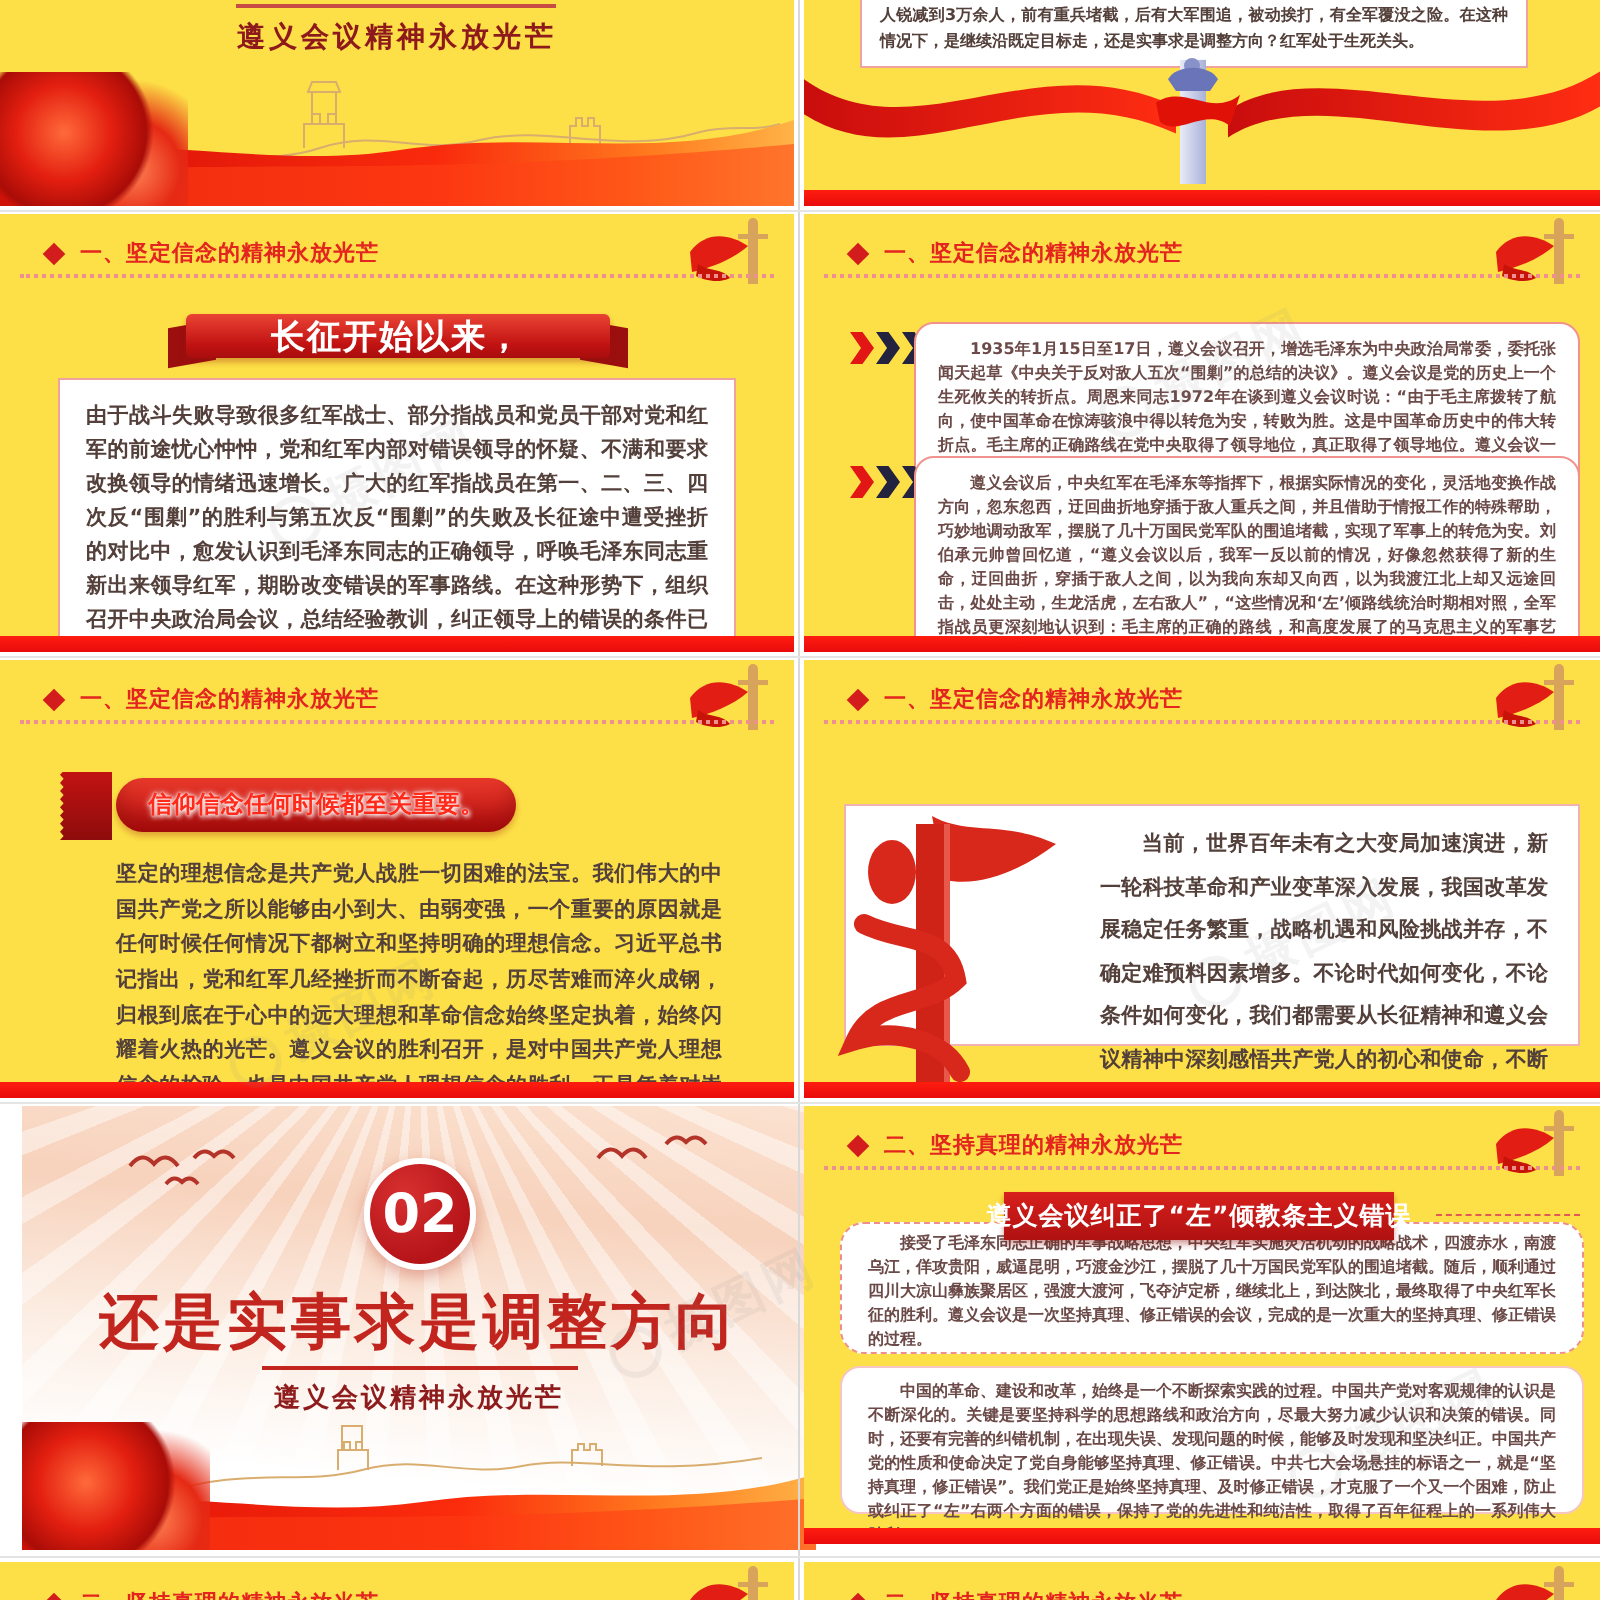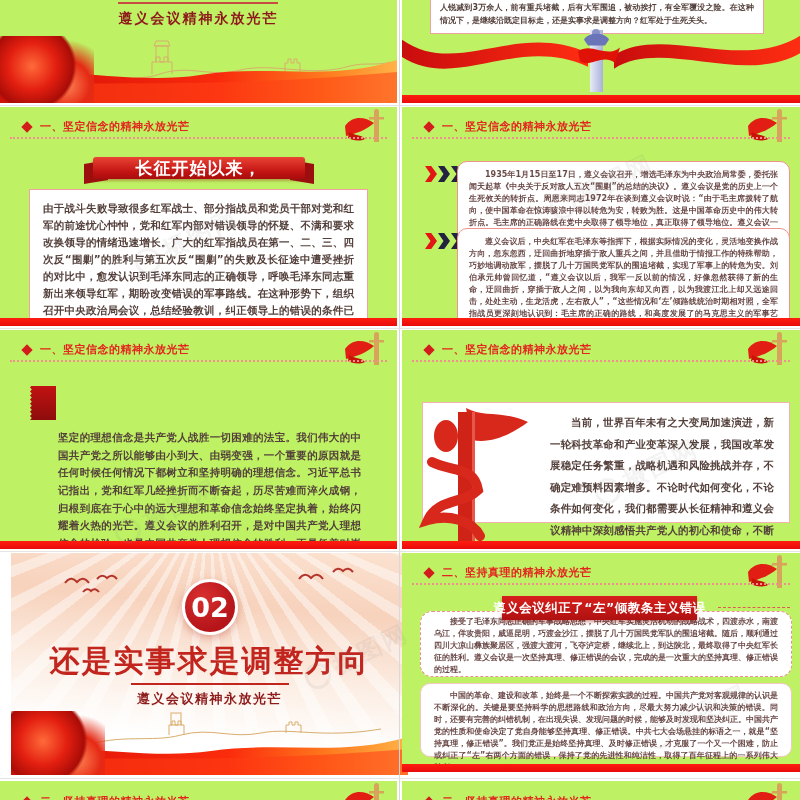--- a/index.html
+++ b/index.html
@@ -1,20 +1,20 @@
 <!DOCTYPE html>
 <html><head>
 <meta charset="utf-8">
 <style>
   html,body{margin:0;padding:0;background:#fff;}
   #canvas{position:relative;width:800px;height:800px;overflow:hidden;background:#fff;
           font-family:"DejaVu Sans","Liberation Sans",sans-serif;}
   .gutter-v{position:absolute;top:0;bottom:0;width:1px;background:#d9d9d9;}
   .gutter-h{position:absolute;left:0;right:0;height:1px;background:#e4e4e4;}
-  .slide{position:absolute;background:#bef264;overflow:hidden;}
+  .slide{position:absolute;background:#fde047;overflow:hidden;}
   
   .hdr-diamond{position:absolute;left:23px;top:16px;width:8px;height:8px;background:#d31c1c;transform:rotate(45deg);}
   .hdr-text{position:absolute;left:40px;top:12px;font-size:11px;font-weight:bold;color:#e3241f;letter-spacing:.5px;white-space:nowrap;}
   .flag-slot{position:absolute;right:6px;top:1px;width:50px;height:36px;}
   .dotline{position:absolute;left:10px;right:10px;top:30px;border-top:2px dotted #ee9090;height:0;}
   .footbar{position:absolute;left:0;right:0;bottom:0;height:8px;background:linear-gradient(180deg,#ff1d10,#e80b0b);}
   
   .bodytext{color:#54403b;text-align:justify;font-weight:bold;}
   
   .t-redline{position:absolute;left:118px;top:2px;width:160px;height:2px;background:#c84a44;}
@@ -199,20 +199,21 @@
     <span class="flag-slot"><svg viewBox="0 0 50 36" width="50" height="36">
           <rect x="33" y="4" width="5" height="30" fill="#d8a45c"></rect>
           <rect x="28" y="9" width="15" height="2.5" fill="#d8a45c"></rect>
           <circle cx="35.5" cy="3.5" r="2.5" fill="#d8a45c"></circle>
           <path d="M4,18 C12,7 24,9 33,15 C25,22 14,26 5,28 Z" fill="#e21e14"></path>
           <path d="M8,24 C14,28 20,26 24,31 C18,34 11,32 7,30 Z" fill="#c81309"></path>
         </svg></span>
     <div class="dotline"></div>
     <div class="banner2">
       <span class="zig"></span>
+      <span class="capsule">信仰信念任何时候都至关重要。</span>
     </div>
     <div class="bodytext" style="position:absolute;left:58px;right:36px;top:99px;font-size:10.5px;line-height:1.68;">坚定的理想信念是共产党人战胜一切困难的法宝。我们伟大的中国共产党之所以能够由小到大、由弱变强，一个重要的原因就是任何时候任何情况下都树立和坚持明确的理想信念。习近平总书记指出，党和红军几经挫折而不断奋起，历尽苦难而淬火成钢，归根到底在于心中的远大理想和革命信念始终坚定执着，始终闪耀着火热的光芒。遵义会议的胜利召开，是对中国共产党人理想信念的检验，也是中国共产党人理想信念的胜利。正是凭着对崇高革命理想的矢志坚守，党中央和红军才得以转危为安，中国革命才得以化险为夷。</div>
     <div class="footbar"></div>
   </div>
 
   <div class="slide" style="left:402px;top:330px;width:398px;height:219px;">
     <span class="hdr-diamond"></span>
     <span class="hdr-text">一、坚定信念的精神永放光芒</span>
     <span class="flag-slot"><svg viewBox="0 0 50 36" width="50" height="36">
           <rect x="33" y="4" width="5" height="30" fill="#d8a45c"></rect>

